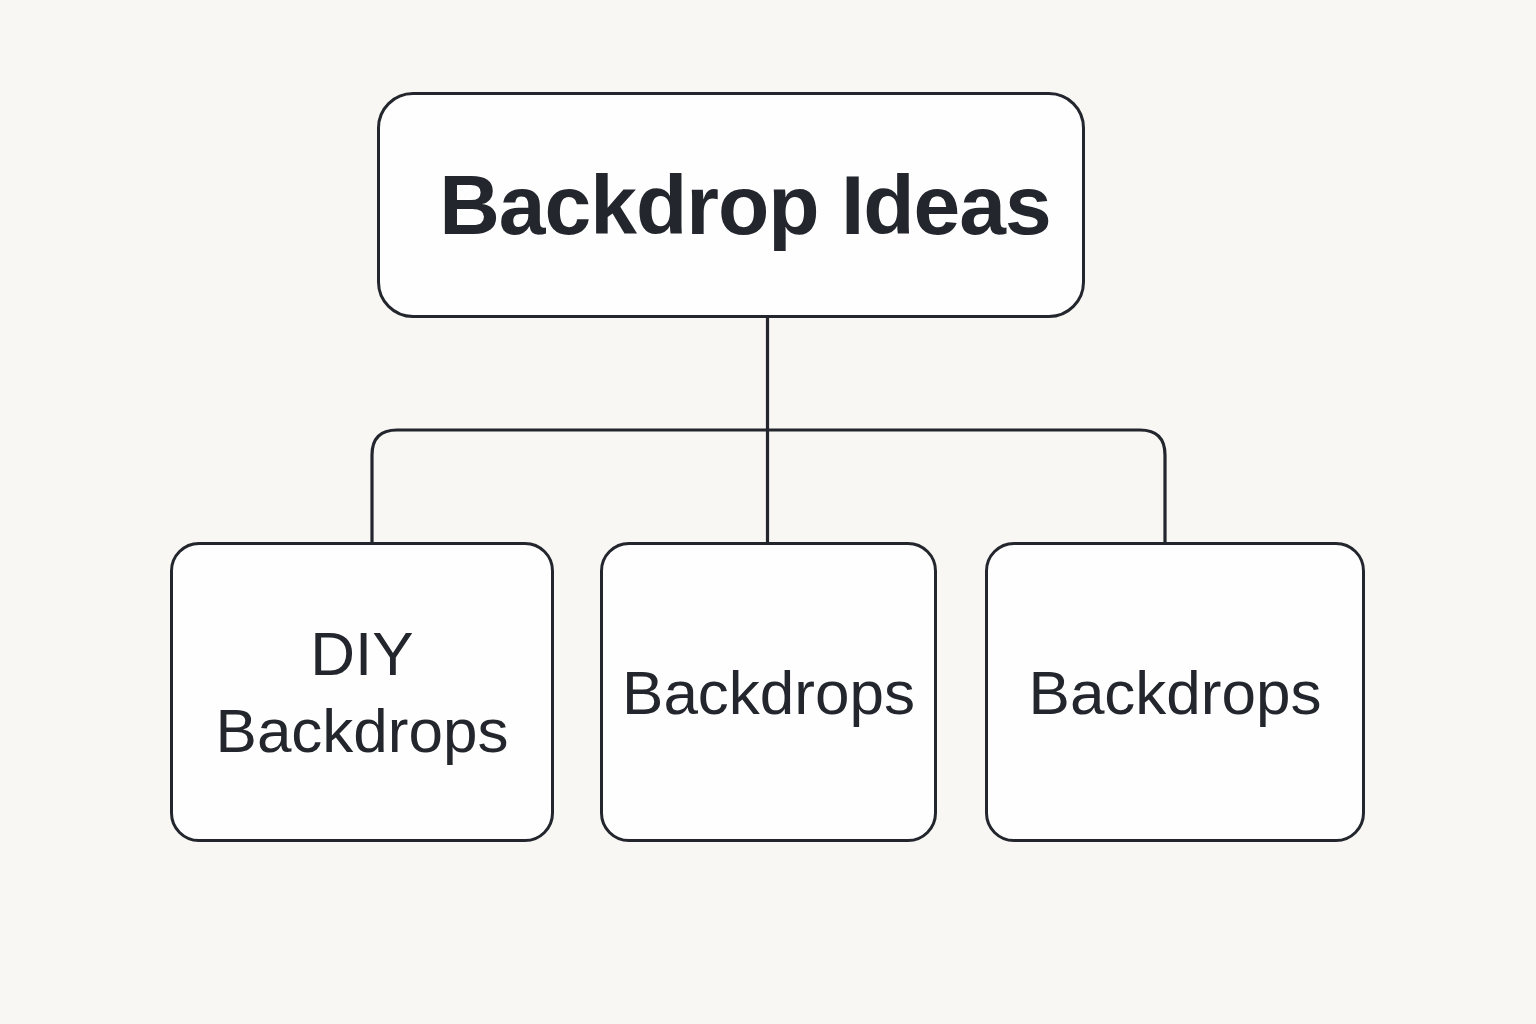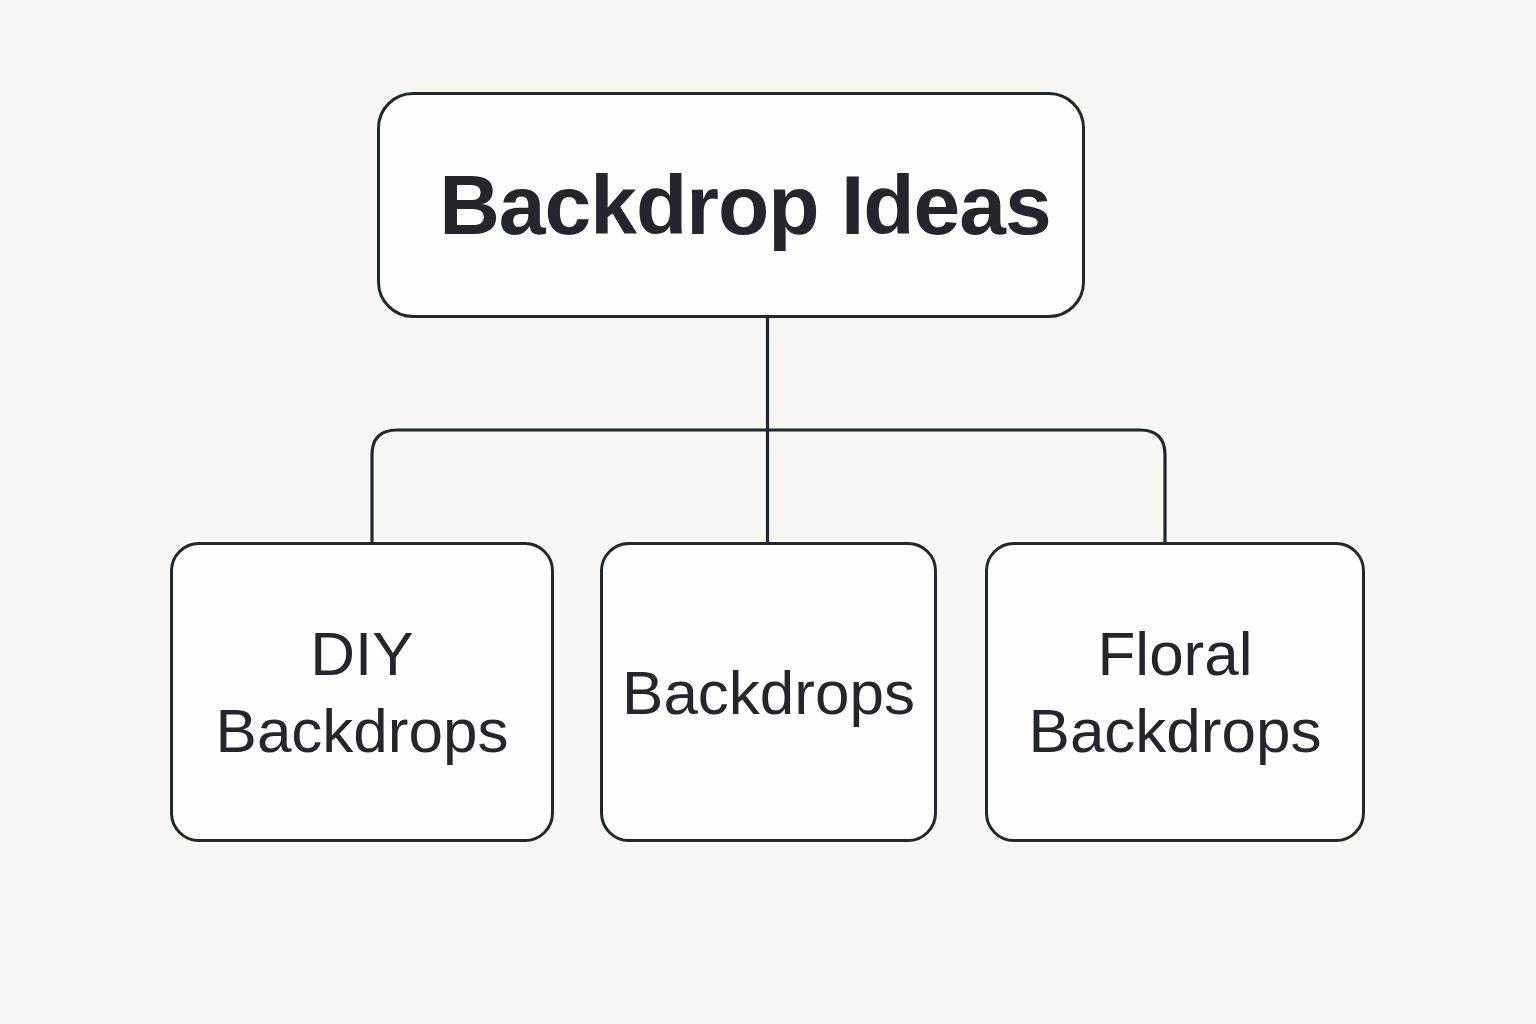--- a/index.html
+++ b/index.html
@@ -89,17 +89,16 @@
   <div class="node node-child node-child-1">
     <span class="child-line">DIY</span>
     <span class="child-line">Backdrops</span>
   </div>
 
   <div class="node node-child node-child-2">
     <span class="child-line">Backdrops</span>
   </div>
 
   <div class="node node-child node-child-3">
-    <span class="child-line">Floral</span>
     <span class="child-line">Backdrops</span>
   </div>
 
 </div>
 
 </body></html>

